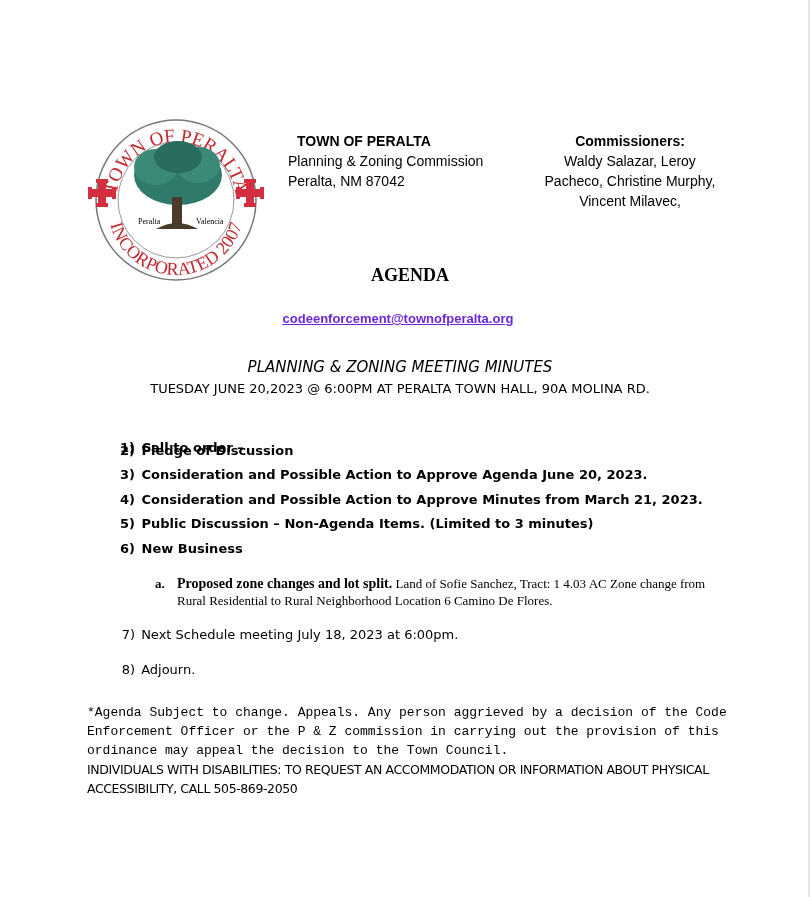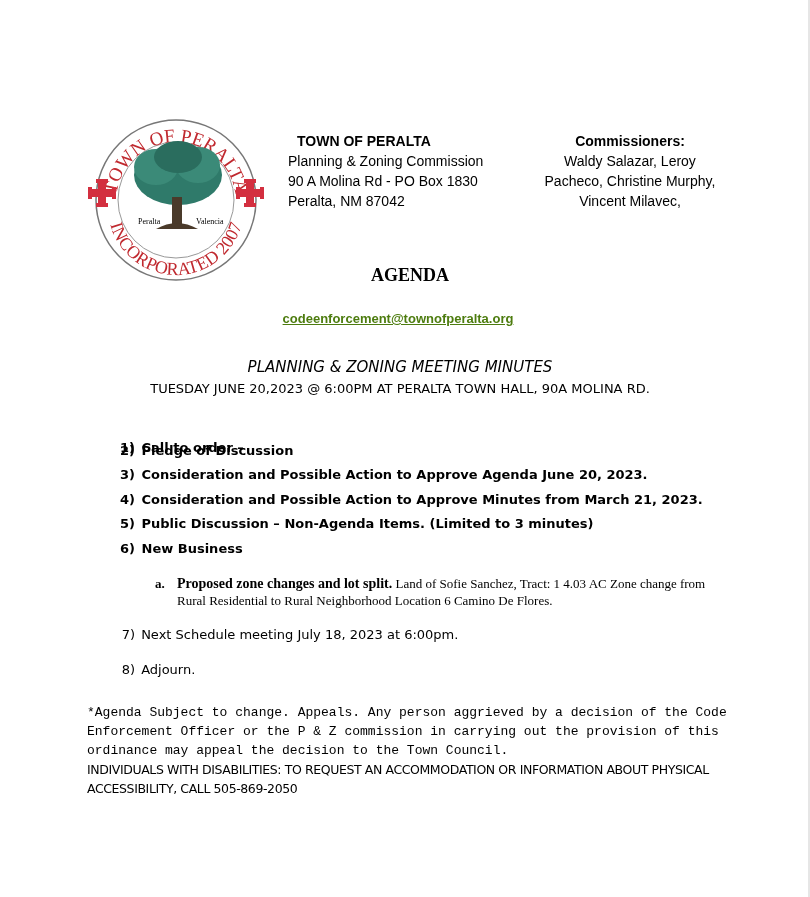--- a/index.html
+++ b/index.html
@@ -6,21 +6,21 @@
   body { width: 810px; height: 897px; position: relative; overflow: hidden; font-family: "Liberation Sans", sans-serif; color: #000; }
   .edge { position: absolute; top: 0; right: 0; width: 2px; height: 897px; background: #e6e6e6; }
   .abs { position: absolute; }
   .logo { left: 86px; top: 117px; width: 180px; height: 166px; }
   .header-mid { left: 288px; top: 131px; font-size: 14px; line-height: 20px; }
   .header-mid .title { font-weight: bold; font-size: 14px; padding-left: 9px; }
   .header-right { left: 540px; top: 131px; width: 180px; text-align: center; font-size: 14px; line-height: 20px; }
   .header-right .title { font-weight: bold; }
   .agenda { left: 0; width: 796px; top: 265px; text-align: center; font-family: "Liberation Serif", serif; font-weight: bold; font-size: 18px; padding-left: 12px; }
   .email { left: 0; width: 796px; top: 311px; text-align: center; font-size: 13px; font-weight: bold; }
-  .email a { color: #4d7c0f; text-decoration: underline; }
+  .email a { color: #6d28d9; text-decoration: underline; }
   .minutes-title { left: 0; width: 800px; top: 358px; text-align: center; font-family: "DejaVu Sans", sans-serif; font-size: 15px; font-style: italic; }
   .meeting-line { left: 0; width: 800px; top: 381px; text-align: center; font-family: "DejaVu Sans", sans-serif; font-size: 13px; }
   .item { position: absolute; font-family: "DejaVu Sans", sans-serif; font-size: 13px; font-weight: bold; left: 113px; }
   .item .num { display: inline-block; width: 22px; text-align: right; margin-right: 2px; }
   .item.plain { font-weight: normal; }
   .sub { position: absolute; left: 155px; top: 575px; width: 560px; font-family: "Liberation Serif", serif; font-size: 13px; line-height: 17px; }
   .sub .letter { position: absolute; left: 0; top: 0; font-weight: bold; }
   .sub .body { margin-left: 22px; }
   .sub .lead { font-weight: bold; font-size: 14px; }
   .notice { left: 87px; top: 703px; width: 640px; font-family: Liberation Mono, monospace; font-size: 13px; line-height: 19px; }
@@ -72,21 +72,20 @@
       <rect x="174" y="70" width="4" height="12"></rect>
       <rect x="158" y="62" width="12" height="4"></rect>
       <rect x="158" y="86" width="12" height="4"></rect>
     </g>
   </svg>
 </div>
 
 <div class="abs header-mid">
   <div class="title">TOWN OF PERALTA</div>
   <div>Planning &amp; Zoning Commission</div>
-  <div>90 A Molina Rd - PO Box 1830</div>
   <div>Peralta, NM 87042</div>
 </div>
 
 <div class="abs header-right">
   <div class="title">Commissioners:</div>
   <div>Waldy Salazar, Leroy</div>
   <div>Pacheco, Christine Murphy,</div>
   <div>Vincent Milavec,</div>
 </div>
 

